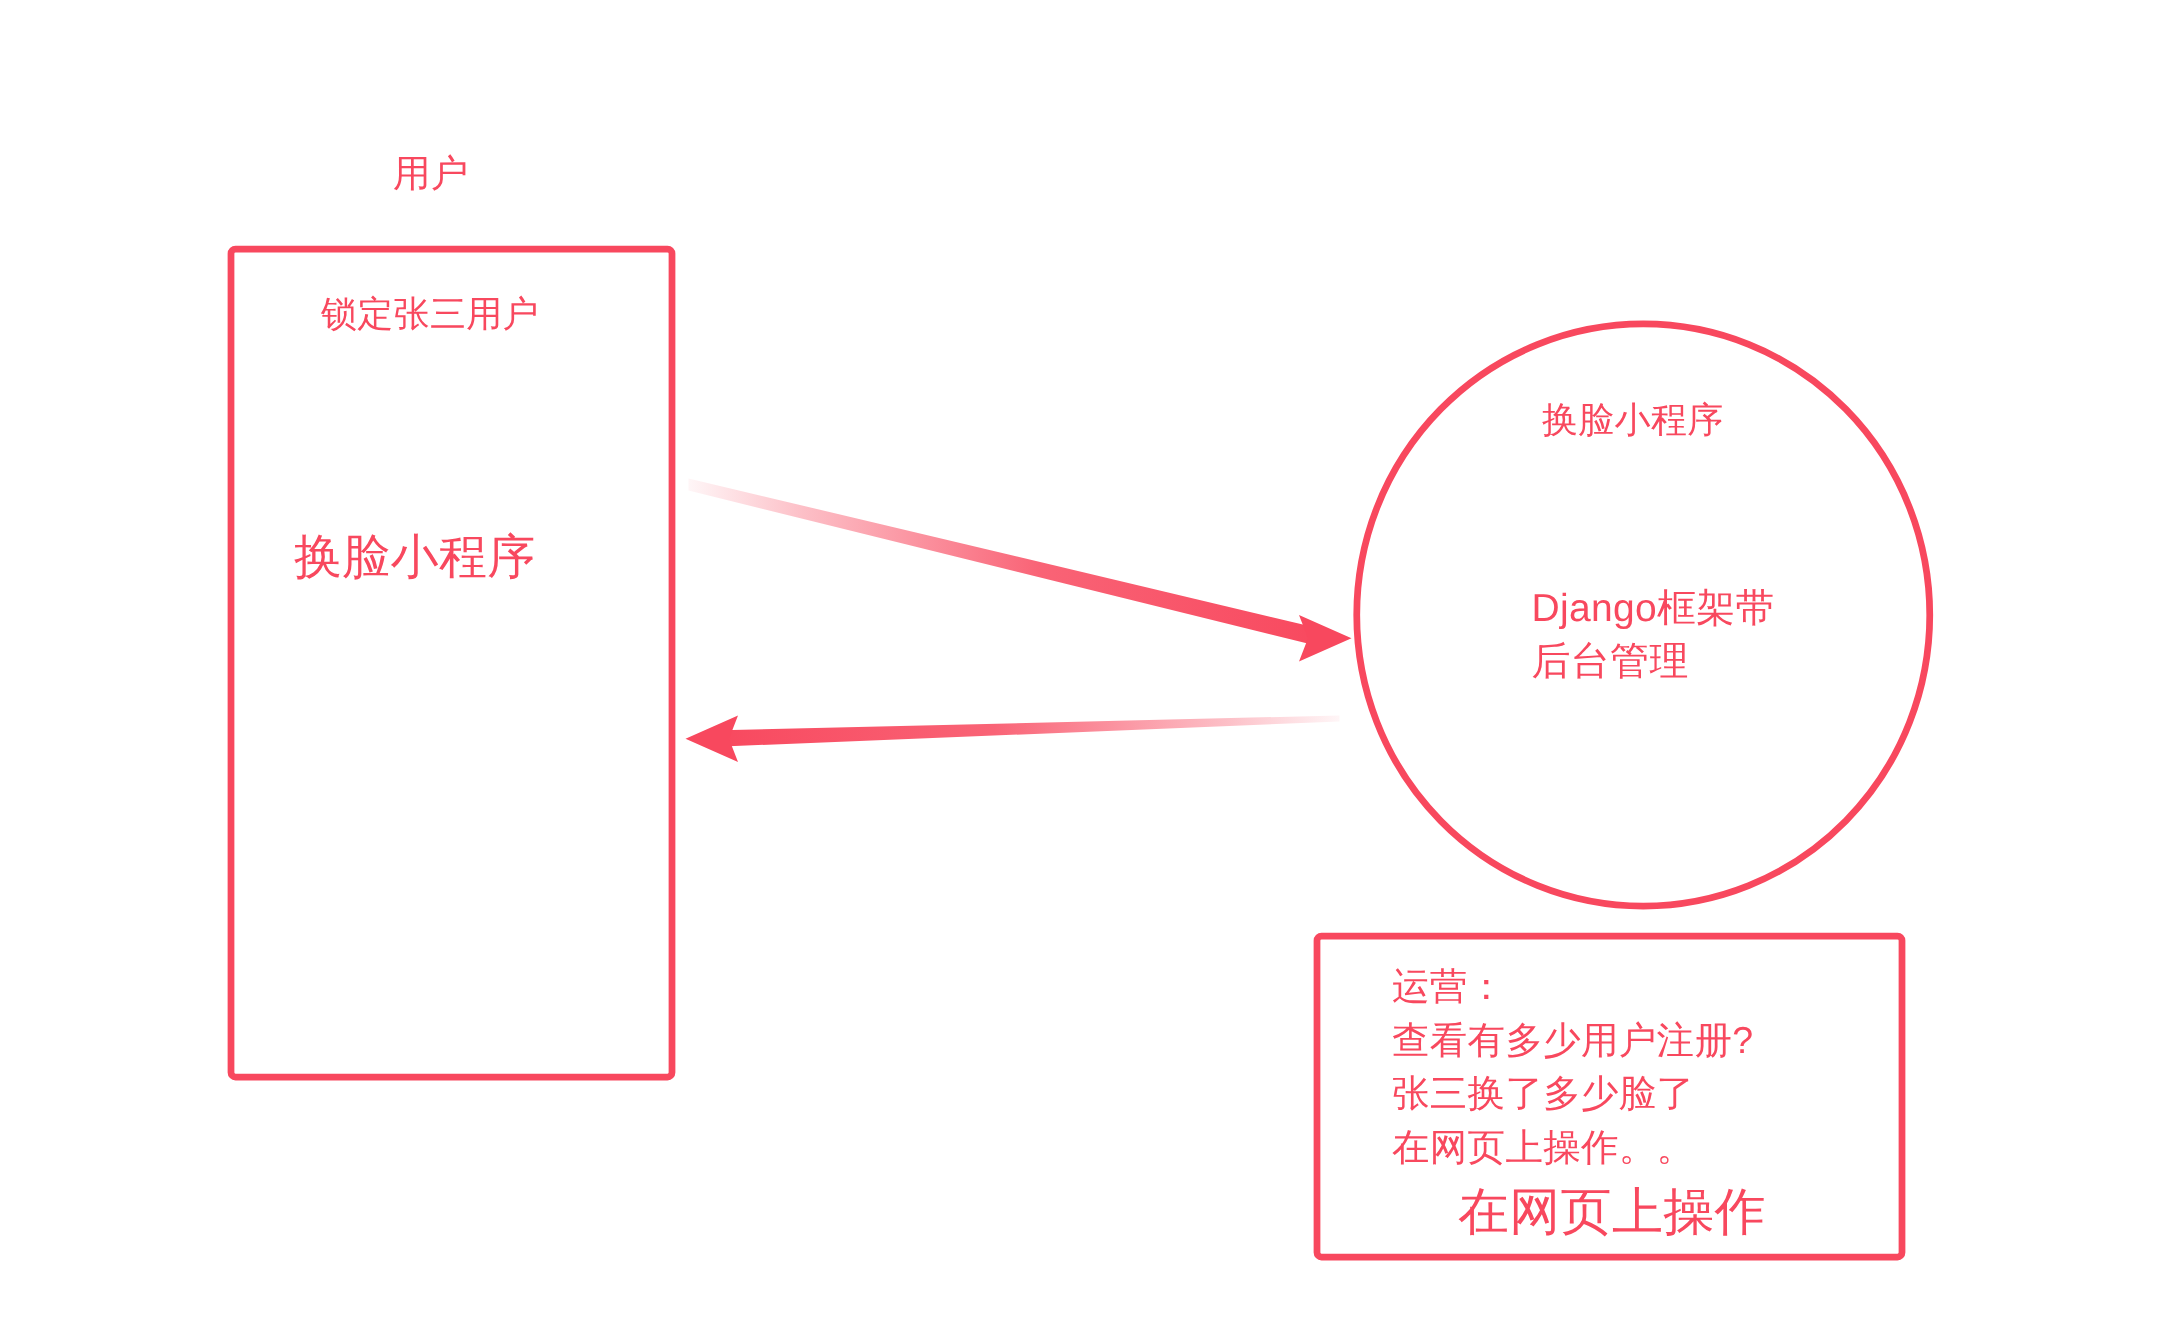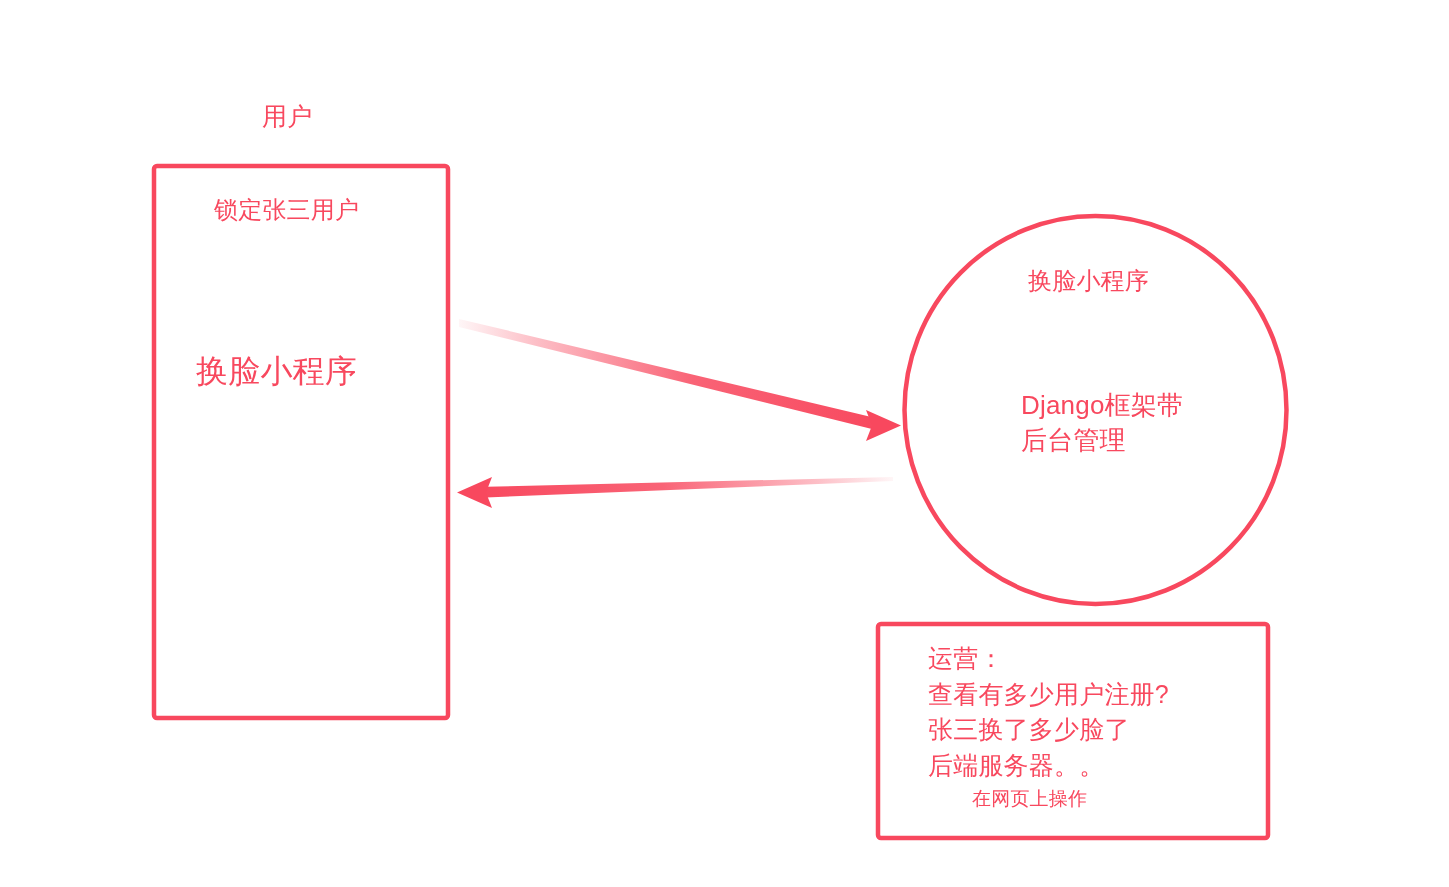--- a/index.html
+++ b/index.html
@@ -79,21 +79,21 @@
   #ops-lines {
     left: 928px;
     top: 641px;
     font-size: 25px;
     line-height: 1.42;
   }
 
   #ops-footer {
     left: 972px;
     top: 786px;
-    font-size: 19px;
+    font-size: 34px;
   }
 </style>
 </head>
 <body>
 
 <div id="canvas">
 
   <svg id="shapes" viewBox="0 0 1449 887" width="1449" height="887" xmlns="http://www.w3.org/2000/svg">
 
     <defs>
@@ -136,17 +136,17 @@
   <div class="txt" id="client-label-2">换脸小程序</div>
 
   <div class="txt" id="server-title">换脸小程序</div>
 
   <div class="txt" id="server-body"><span>Django框架带</span>
 <span>后台管理</span></div>
 
   <div class="txt" id="ops-lines"><span>运营：</span>
 <span>查看有多少用户注册?</span>
 <span>张三换了多少脸了</span>
-<span>后端服务器。。</span></div>
+<span>在网页上操作。。</span></div>
 
   <div class="txt" id="ops-footer">在网页上操作</div>
 
 </div>
 
 </body></html>

